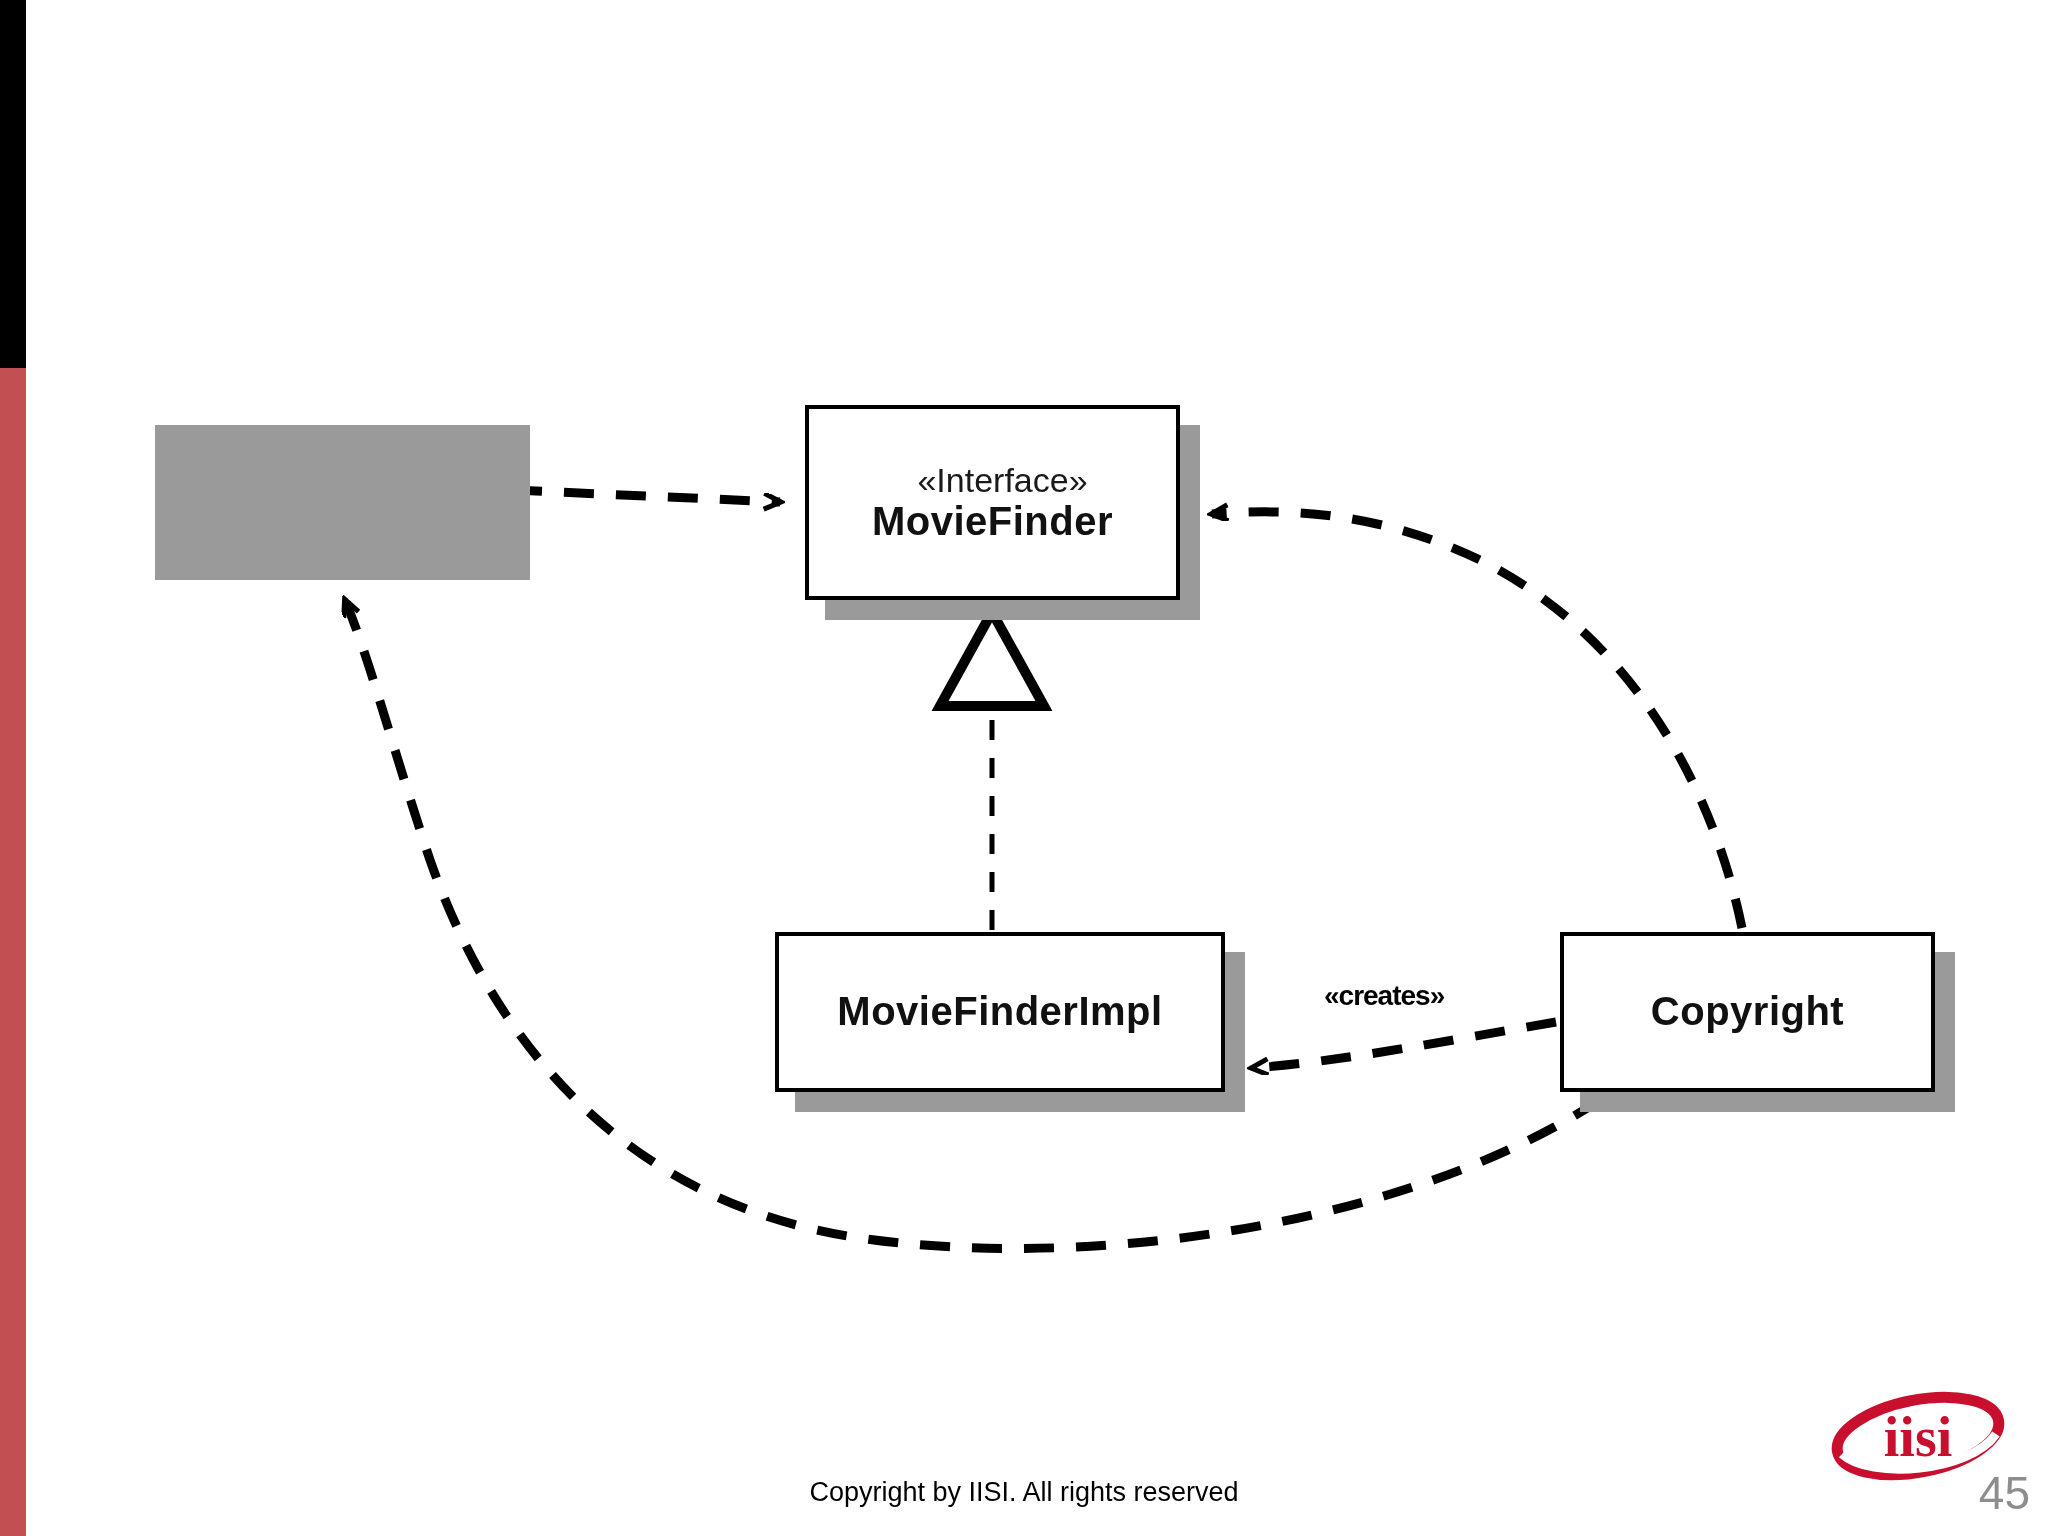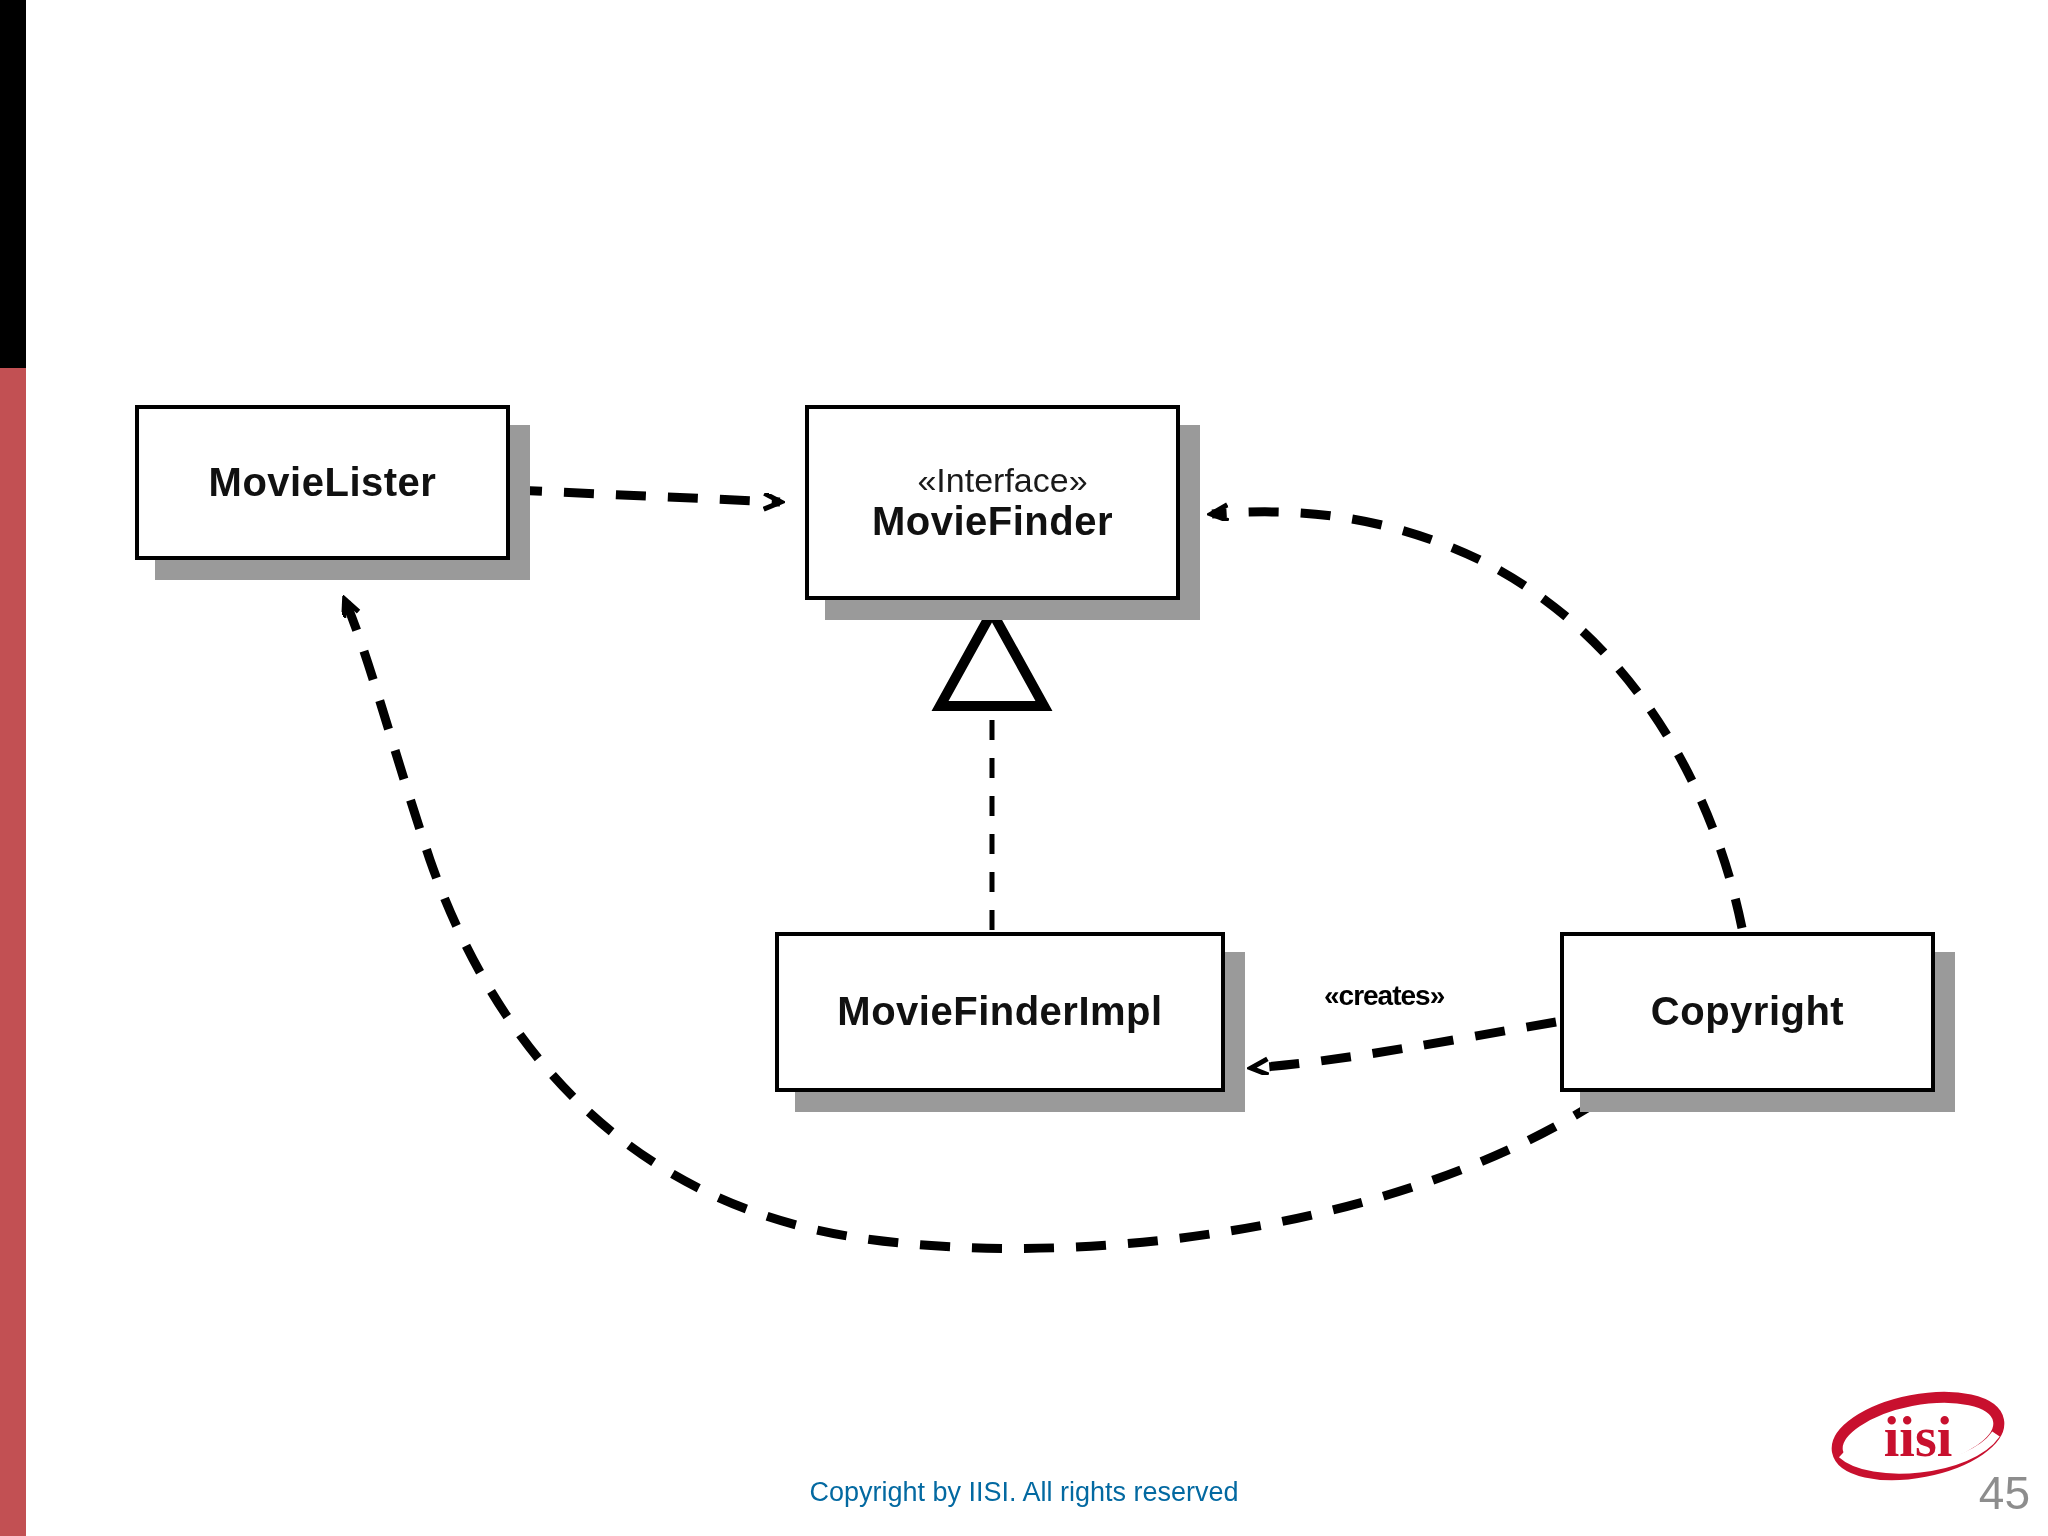--- a/index.html
+++ b/index.html
@@ -105,21 +105,21 @@
 
   
   .footer-copyright {
     position: absolute;
     left: 0;
     right: 0;
     bottom: 28px;
     text-align: center;
     font-family: "Liberation Sans", sans-serif;
     font-size: 27px;
-    color: #0369a1;
+    color: #000000;
   }
   .page-number {
     position: absolute;
     right: 18px;
     bottom: 16px;
     font-family: "Liberation Sans", sans-serif;
     font-size: 46px;
     color: #8d8d8d;
   }
   .logo {
@@ -167,23 +167,20 @@
       <g>
         <path d="M1600,1100 C1400,1230 1080,1270 860,1238 C640,1206 500,1060 430,860 C390,740 370,660 345,600" fill="none" stroke="#000000" stroke-width="9" stroke-dasharray="30 22" marker-end="url(#openArrow)"></path>
       </g>
     </svg>
 
     <div class="uml-shadow" style="left:155px; top:425px; width:375px; height:155px;"></div>
     <div class="uml-shadow" style="left:825px; top:425px; width:375px; height:195px;"></div>
     <div class="uml-shadow" style="left:795px; top:952px; width:450px; height:160px;"></div>
     <div class="uml-shadow" style="left:1580px; top:952px; width:375px; height:160px;"></div>
 
-    <div class="uml-box" style="left:135px; top:405px; width:375px; height:155px;">
-      <div class="uml-name">MovieLister</div>
-    </div>
 
     <div class="uml-box" style="left:805px; top:405px; width:375px; height:195px;">
       <div class="uml-stereotype">«Interface»</div>
       <div class="uml-name">MovieFinder</div>
     </div>
 
     <div class="uml-box" style="left:775px; top:932px; width:450px; height:160px;">
       <div class="uml-name">MovieFinderImpl</div>
     </div>
 

